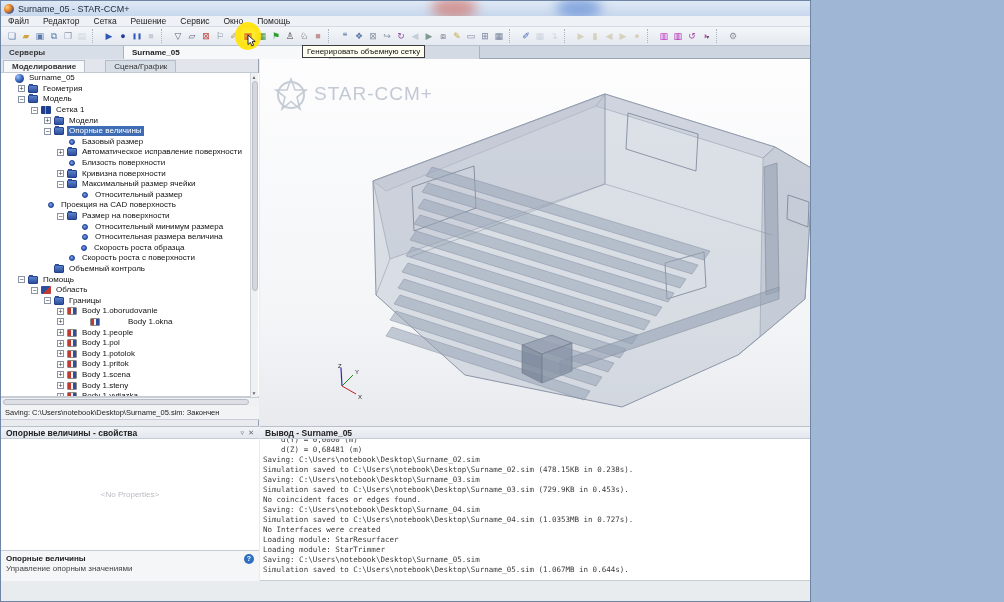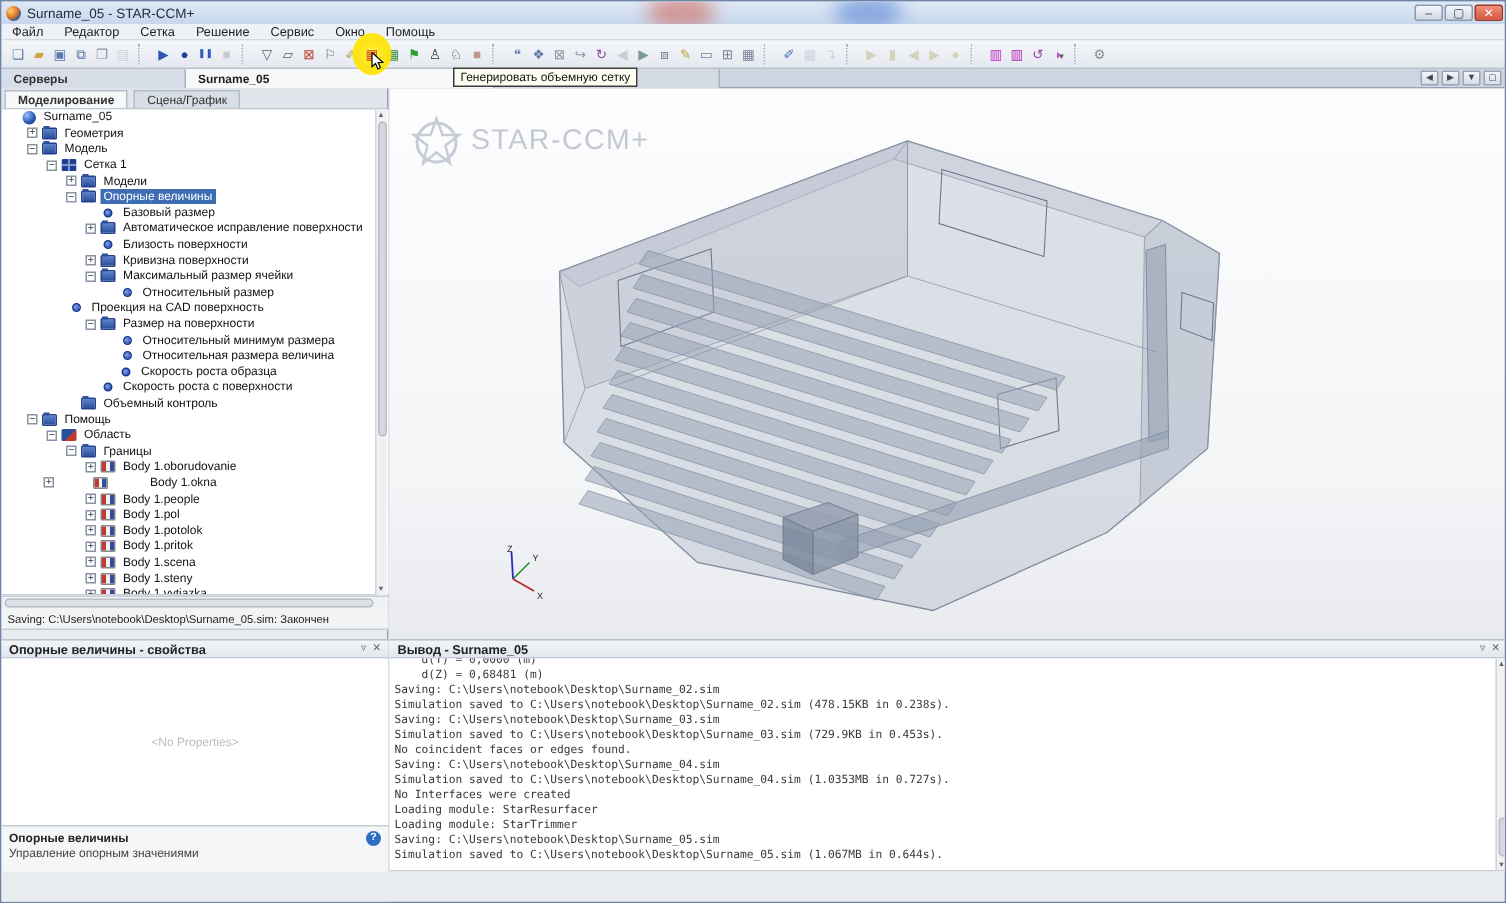--- a/index.html
+++ b/index.html
@@ -1,17 +1,17 @@
 <!DOCTYPE html>
 <html><head>
 <meta charset="utf-8">
 <style>
   *{margin:0;padding:0;box-sizing:border-box}
   html,body{background:#9fb6d4}
-  #app{position:relative;width:1004px;height:602px;overflow:hidden;
+  #app{position:relative;width:811px;height:602px;overflow:hidden;
        font-family:"Liberation Sans",sans-serif;background:#e9ecef;
        border:1px solid #6f85a5}
   
   .titlebar{position:absolute;left:0;top:0;width:1004px;height:15px;
     background:linear-gradient(180deg,#dfe9f6,#c7d7ec);display:flex;align-items:center;
     font-size:9px;color:#1d2a3a;overflow:hidden}
   .smudge{position:absolute;top:-4px;width:46px;height:22px;border-radius:50%;filter:blur(6px);opacity:.55}
   .app-ico{width:10px;height:10px;border-radius:50%;margin:0 4px 0 3px;flex:none;
     background:radial-gradient(circle at 32% 32%,#ffd27a,#e07820 45%,#2b58a8 75%,#17366e)}
   .win-btns{position:absolute;right:3px;top:2px;display:flex;gap:1px}
@@ -43,21 +43,21 @@
   .tab-close{font-size:7px;color:#555;border:1px solid #9aa;background:#e8ebf0;width:9px;height:9px;
     line-height:8px;text-align:center}
   .strip-ctrls{position:absolute;right:4px;top:1px;display:flex;gap:2px}
   .sbtn{height:10px;min-width:12px;font-size:6px;line-height:9px;text-align:center;color:#445;
     background:linear-gradient(180deg,#f2f4f7,#d8dee6);border:1px solid #9aa5b5;border-radius:1px;padding:0 1px}
   .tooltip{position:absolute;left:301px;top:44px;height:13px;line-height:11px;background:#fffef2;
     border:1px solid #3c3c3c;font-size:8px;padding:0 4px;z-index:30;color:#111;white-space:nowrap}
   
   .leftpanel{position:absolute;left:0;top:58px;width:258px;height:544px;background:#e9ecef;border-right:1px solid #98a2b2}
   .subtabs{height:14px;background:#e2e6ec;border-bottom:1px solid #c2cad6;display:flex;font-size:8px;align-items:flex-end}
-  .subtab{padding:1px 8px 1px;margin:1px 2px 0 2px;border:1px solid #b4bdca;border-bottom:none;background:#d8dee6;color:#333}
+  .subtab{padding:1px 8px 1px;margin:1px 18px 0 2px;border:1px solid #b4bdca;border-bottom:none;background:#d8dee6;color:#333}
   .subtab.active{background:#f6f8fa;font-weight:bold}
   .tree{position:absolute;left:0;top:14px;width:258px;height:324px;background:#fff;overflow:hidden;
     border-bottom:1px solid #c8ccd4}
   .trow{display:flex;align-items:center;height:10.6px;font-size:8px;color:#111;white-space:nowrap}
   .exp{width:7px;height:7px;flex:none;border:1px solid #8a93a3;background:#fff;font-size:7px;line-height:5px;
     text-align:center;margin-right:3px;color:#333}
   .noexp{width:10px;flex:none}
   .tic{width:10px;height:8px;flex:none;margin-right:3px;border-radius:1px}
   .tic.root{width:9px;height:9px;border-radius:50%;background:radial-gradient(circle at 32% 30%,#9cc2ff,#2d5cb0 55%,#16346d)}
   .tic.folder{background:linear-gradient(180deg,#5c82c8,#2c4f9e);border:1px solid #23418a;position:relative}
@@ -327,21 +327,21 @@
         <div class="trow" style="padding-left: 43px;">
           <span class="exp">−</span>
           <span class="tic folder"></span>
           <span class="tlabel">Границы</span>
         </div>
         <div class="trow" style="padding-left: 56px;">
           <span class="exp">+</span>
           <span class="tic boundary"></span>
           <span class="tlabel">Body 1.oborudovanie</span>
         </div>
-        <div class="trow" style="padding-left: 28px; gap: 23px;">
+        <div class="trow" style="padding-left: 56px; gap: 23px;">
           <span class="exp">+</span>
           <span class="tic boundary"></span>
           <span class="tlabel">Body 1.okna</span>
         </div>
         <div class="trow" style="padding-left: 56px;">
           <span class="exp">+</span>
           <span class="tic boundary"></span>
           <span class="tlabel">Body 1.people</span>
         </div>
         <div class="trow" style="padding-left: 56px;">

